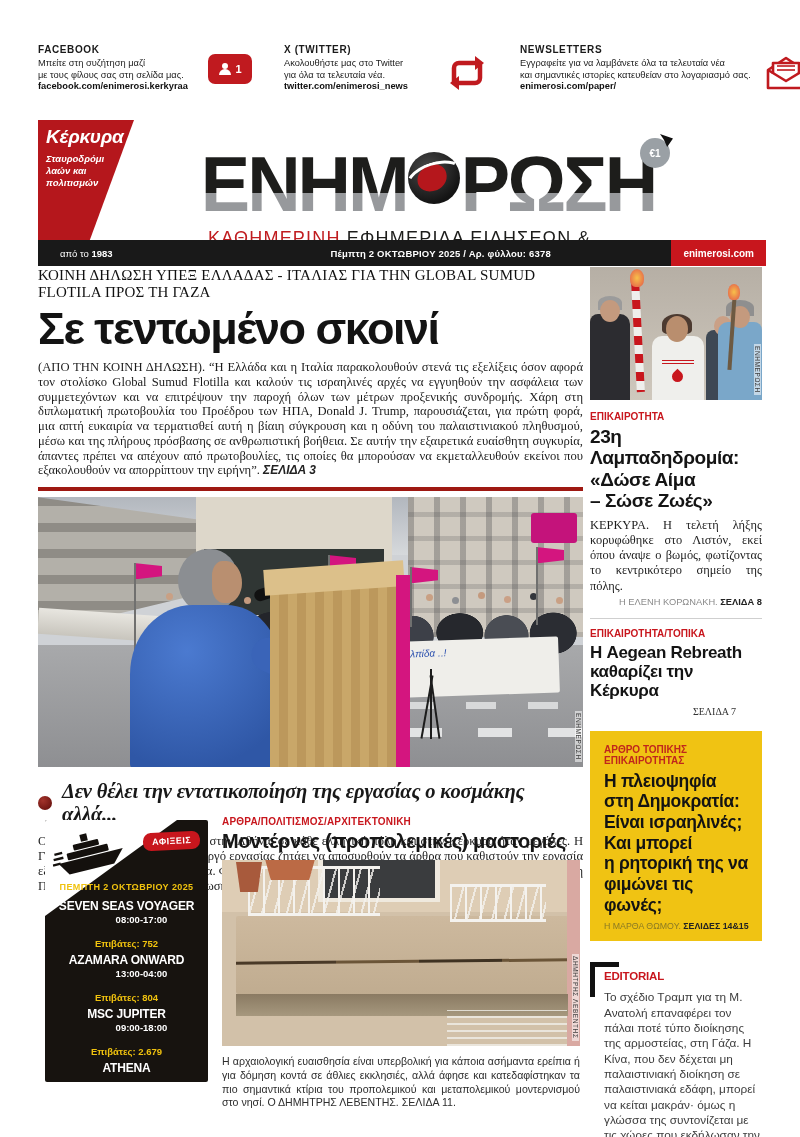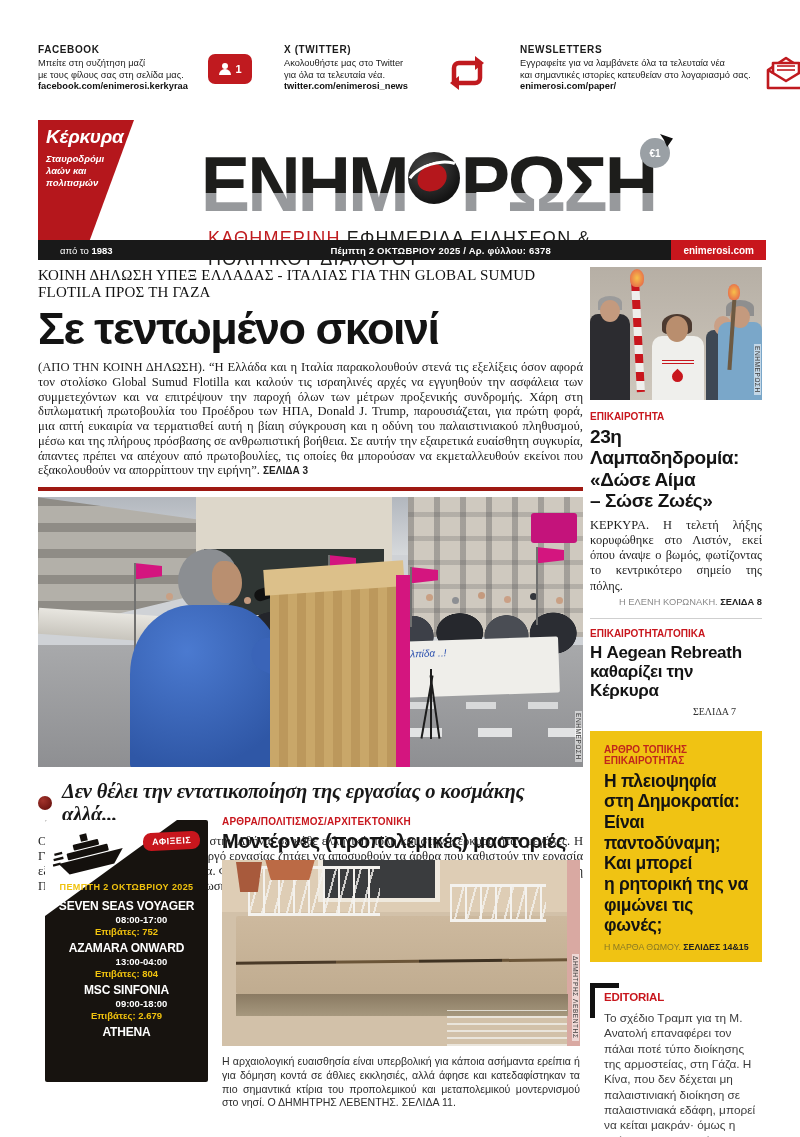--- a/index.html
+++ b/index.html
@@ -40,32 +40,32 @@
   .globe { position:relative; width:52px; height:52px; border-radius:50%; margin:0 1px 14px 1px;
            background:radial-gradient(circle at 38% 32%,#4a4a4a 0%,#141414 72%); flex:0 0 auto; }
   .globe::before { content:""; position:absolute; left:9px; top:13px; width:30px; height:26px; background:#b5171c; border-radius:58% 42% 55% 45%; transform:rotate(-14deg); }
   .globe::after { content:""; position:absolute; left:-4px; top:10px; width:58px; height:34px; border:3px solid transparent; border-top-color:#fff; border-radius:50%; transform:rotate(-18deg); }
   .price-badge { position:absolute; right:-22px; top:-8px; width:30px; height:30px; border-radius:50%; background:#9aa0a5; color:#fff; font-size:10px; font-weight:bold; display:flex; align-items:center; justify-content:center; }
   .price-badge::after { content:""; position:absolute; right:-3px; top:-4px; width:13px; height:13px; background:#111; clip-path:polygon(0 0,100% 35%,55% 100%,30% 45%); }
   .logo-sub { margin-top:4px; font-size:18px; font-weight:normal; letter-spacing:1.2px; }
   .logo-sub .red { color:#c01d20; } .logo-sub .blk { color:#1d1d1b; }
 
   
-  .datebar { position:absolute; top:240px; left:38px; right:34px; height:20px; background:#191919; color:#fff; display:flex; align-items:center; font-size:9.5px; }
+  .datebar { position:absolute; top:240px; left:38px; right:34px; height:26px; background:#191919; color:#fff; display:flex; align-items:center; font-size:9.5px; }
   .db-since { margin-left:22px; width:150px; }
   .db-since b { font-weight:bold; } .db-since span { font-weight:normal; }
   .db-date { flex:1; text-align:center; font-weight:bold; letter-spacing:.2px; }
   .db-site { background:#c8161d; font-weight:bold; font-size:10px; padding:3px 12px; height:100%; display:flex; align-items:center; }
 
   
   .leadcol { position:absolute; left:38px; top:267px; width:545px; }
   .kicker { font-family:"Liberation Serif",serif; font-size:15px; color:#111; letter-spacing:.2px; }
   .lead-hl { font-size:45px; font-weight:bold; letter-spacing:-1.5px; color:#131313; line-height:1.05; margin:4px 0 8px 0; }
   .lead-body { font-family:"Liberation Serif",serif; font-size:12.6px; line-height:1.17; color:#1c1c1c; text-align:justify; }
-  .pgref { font-family:"Liberation Sans",sans-serif; font-size:10px; font-weight:bold; color:#222; }
+  .pgref { font-family:"Liberation Sans",sans-serif; font-size:12px; font-weight:bold; color:#222;font-style:italic; }
   .redrule { height:4px; background:#9e1812; margin-top:9px; }
 
   
   .photo { position:relative; overflow:hidden; background:#cfd2d6; }
   .lead-photo { width:545px; height:270px; margin-top:6px; }
   .ph-sky { position:absolute; inset:0 0 auto 0; height:58px; background:linear-gradient(#b2b7be,#d6d9dc); }
   .ph-lbldg { position:absolute; left:0; top:0; width:158px; height:158px;
       background:repeating-linear-gradient(180deg,#8f8c86 0 9px,#b3b0a9 9px 26px);
       clip-path:polygon(0 0,100% 14%,100% 62%,0 86%); }
   .ph-awning { position:absolute; left:0; top:118px; width:210px; height:26px; background:linear-gradient(#e8e6e0,#c8c5bd); transform:rotate(4deg); }
@@ -127,21 +127,21 @@
 
   
   .arrivals { position:absolute; left:45px; top:820px; width:163px; height:262px; background:#17130f; border-radius:2px; color:#fff; overflow:hidden; }
   .arr-corner { position:absolute; left:0; top:0; width:132px; height:96px; background:#fff; clip-path:polygon(0 0,100% 0,0 100%); }
   .arr-ship { position:absolute; left:6px; top:6px; transform:rotate(-14deg); }
   .arr-badge { position:absolute; right:8px; top:12px; background:#c8161d; color:#fff; font-size:9px; font-weight:bold; letter-spacing:.5px; padding:4px 9px; border-radius:8px; transform:rotate(-3deg); }
   .arr-list { position:absolute; left:0; right:0; top:62px; text-align:center; }
   .arr-date { color:#f0c20e; font-size:9px; font-weight:bold; letter-spacing:.4px; margin-bottom:7px; }
   .arr-name { font-size:12px; font-weight:bold; letter-spacing:-.2px; margin-top:4px; }
   .arr-time { font-size:9.5px; font-weight:bold; margin-top:1px;padding-left:30px; }
-  .arr-pax { font-size:9.5px; font-weight:bold; color:#f0c20e; margin-top:1px; }
+  .arr-pax { font-size:9.5px; font-weight:bold; color:#f0c20e; margin-top:13px; }
 
   
   .arch { position:absolute; left:222px; top:816px; width:358px; }
   .sec-label { color:#c8161d; font-size:10px; font-weight:bold; letter-spacing:.2px; }
   .arch-hl { font-size:20px; font-weight:bold; letter-spacing:-.4px; color:#161616; margin-top:3px; }
   .arch-photo { width:358px; height:186px; margin-top:7px; background:#d2c1a9; }
   .b-top { position:absolute; inset:0 0 auto 0; height:52px; background:#decdb5; }
   .b-window { position:absolute; left:96px; top:0; width:122px; height:42px; background:#3a3c3e; border-left:5px solid #efe9de; border-right:5px solid #efe9de; border-bottom:4px solid #efe9de; }
   .b-slab { position:absolute; left:14px; right:12px; top:56px; height:78px; background:linear-gradient(#cdb99e,#c0ac90); border-radius:2px; }
   .b-crack { position:absolute; left:0; right:0; top:56%; height:3px; background:linear-gradient(90deg,#4a3a28 0 30%, #6b5538 30% 55%, #3f3222 55% 80%, #6b5538 80% 100%); transform:rotate(-.6deg); }
@@ -362,21 +362,21 @@
         <div class="arr-name">SEVEN SEAS VOYAGER</div>
         <div class="arr-time">08:00-17:00</div>
         <div class="arr-pax">Επιβάτες: 752</div>
       </div>
       <div>
         <div class="arr-name">AZAMARA ONWARD</div>
         <div class="arr-time">13:00-04:00</div>
         <div class="arr-pax">Επιβάτες: 804</div>
       </div>
       <div>
-        <div class="arr-name">MSC SINFONIA</div>
+        <div class="arr-name">MSC JUPITER</div>
         <div class="arr-time">09:00-18:00</div>
         <div class="arr-pax">Επιβάτες: 2.679</div>
       </div>
       <div>
         <div class="arr-name">ATHENA</div>
 
       </div>
     </div>
   </div>
 
@@ -434,21 +434,21 @@
 
     <div class="sb-label" style="margin-top:0;">ΕΠΙΚΑΙΡΟΤΗΤΑ/ΤΟΠΙΚΑ</div>
     <div class="sb-hl2">Η Aegean Rebreath
 καθαρίζει την Κέρκυρα</div>
     <div class="sb-pg7">ΣΕΛΙΔΑ 7</div>
 
     <div class="opinion">
       <div class="op-label">ΑΡΘΡΟ ΤΟΠΙΚΗΣ ΕΠΙΚΑΙΡΟΤΗΤΑΣ</div>
       <div class="op-hl">Η πλειοψηφία
 στη Δημοκρατία:
-Είναι παντοδύναμη;
+Είναι ισραηλινές;
 Και μπορεί
 η ρητορική της να
 φιμώνει τις φωνές;</div>
       <div class="op-byline"><span>Η ΜΑΡΘΑ ΘΩΜΟΥ. </span><span class="pg">ΣΕΛΙΔΕΣ 14&amp;15</span></div>
     </div>
 
     <div class="editorial">
       <div class="ed-label">EDITORIAL</div>
       <div class="ed-body">Το σχέδιο Τραμπ για τη Μ. Ανατολή επαναφέρει τον πάλαι ποτέ τύπο διοίκησης της αρμοστείας, στη Γάζα. Η Κίνα, που δεν δέχεται μη παλαιστινιακή διοίκηση σε παλαιστινιακά εδάφη, μπορεί να κείται μακράν· όμως η γλώσσα της συντονίζεται με τις χώρες που εκδήλωσαν την πρόθεσή τους στη Γενική Συνέλευση του ΟΗΕ να αναγνωρίσουν παλαιστινιακό κράτος. Προφανώς δεν αναφέρονταν σε προτεκτοράτο.</div>
 

